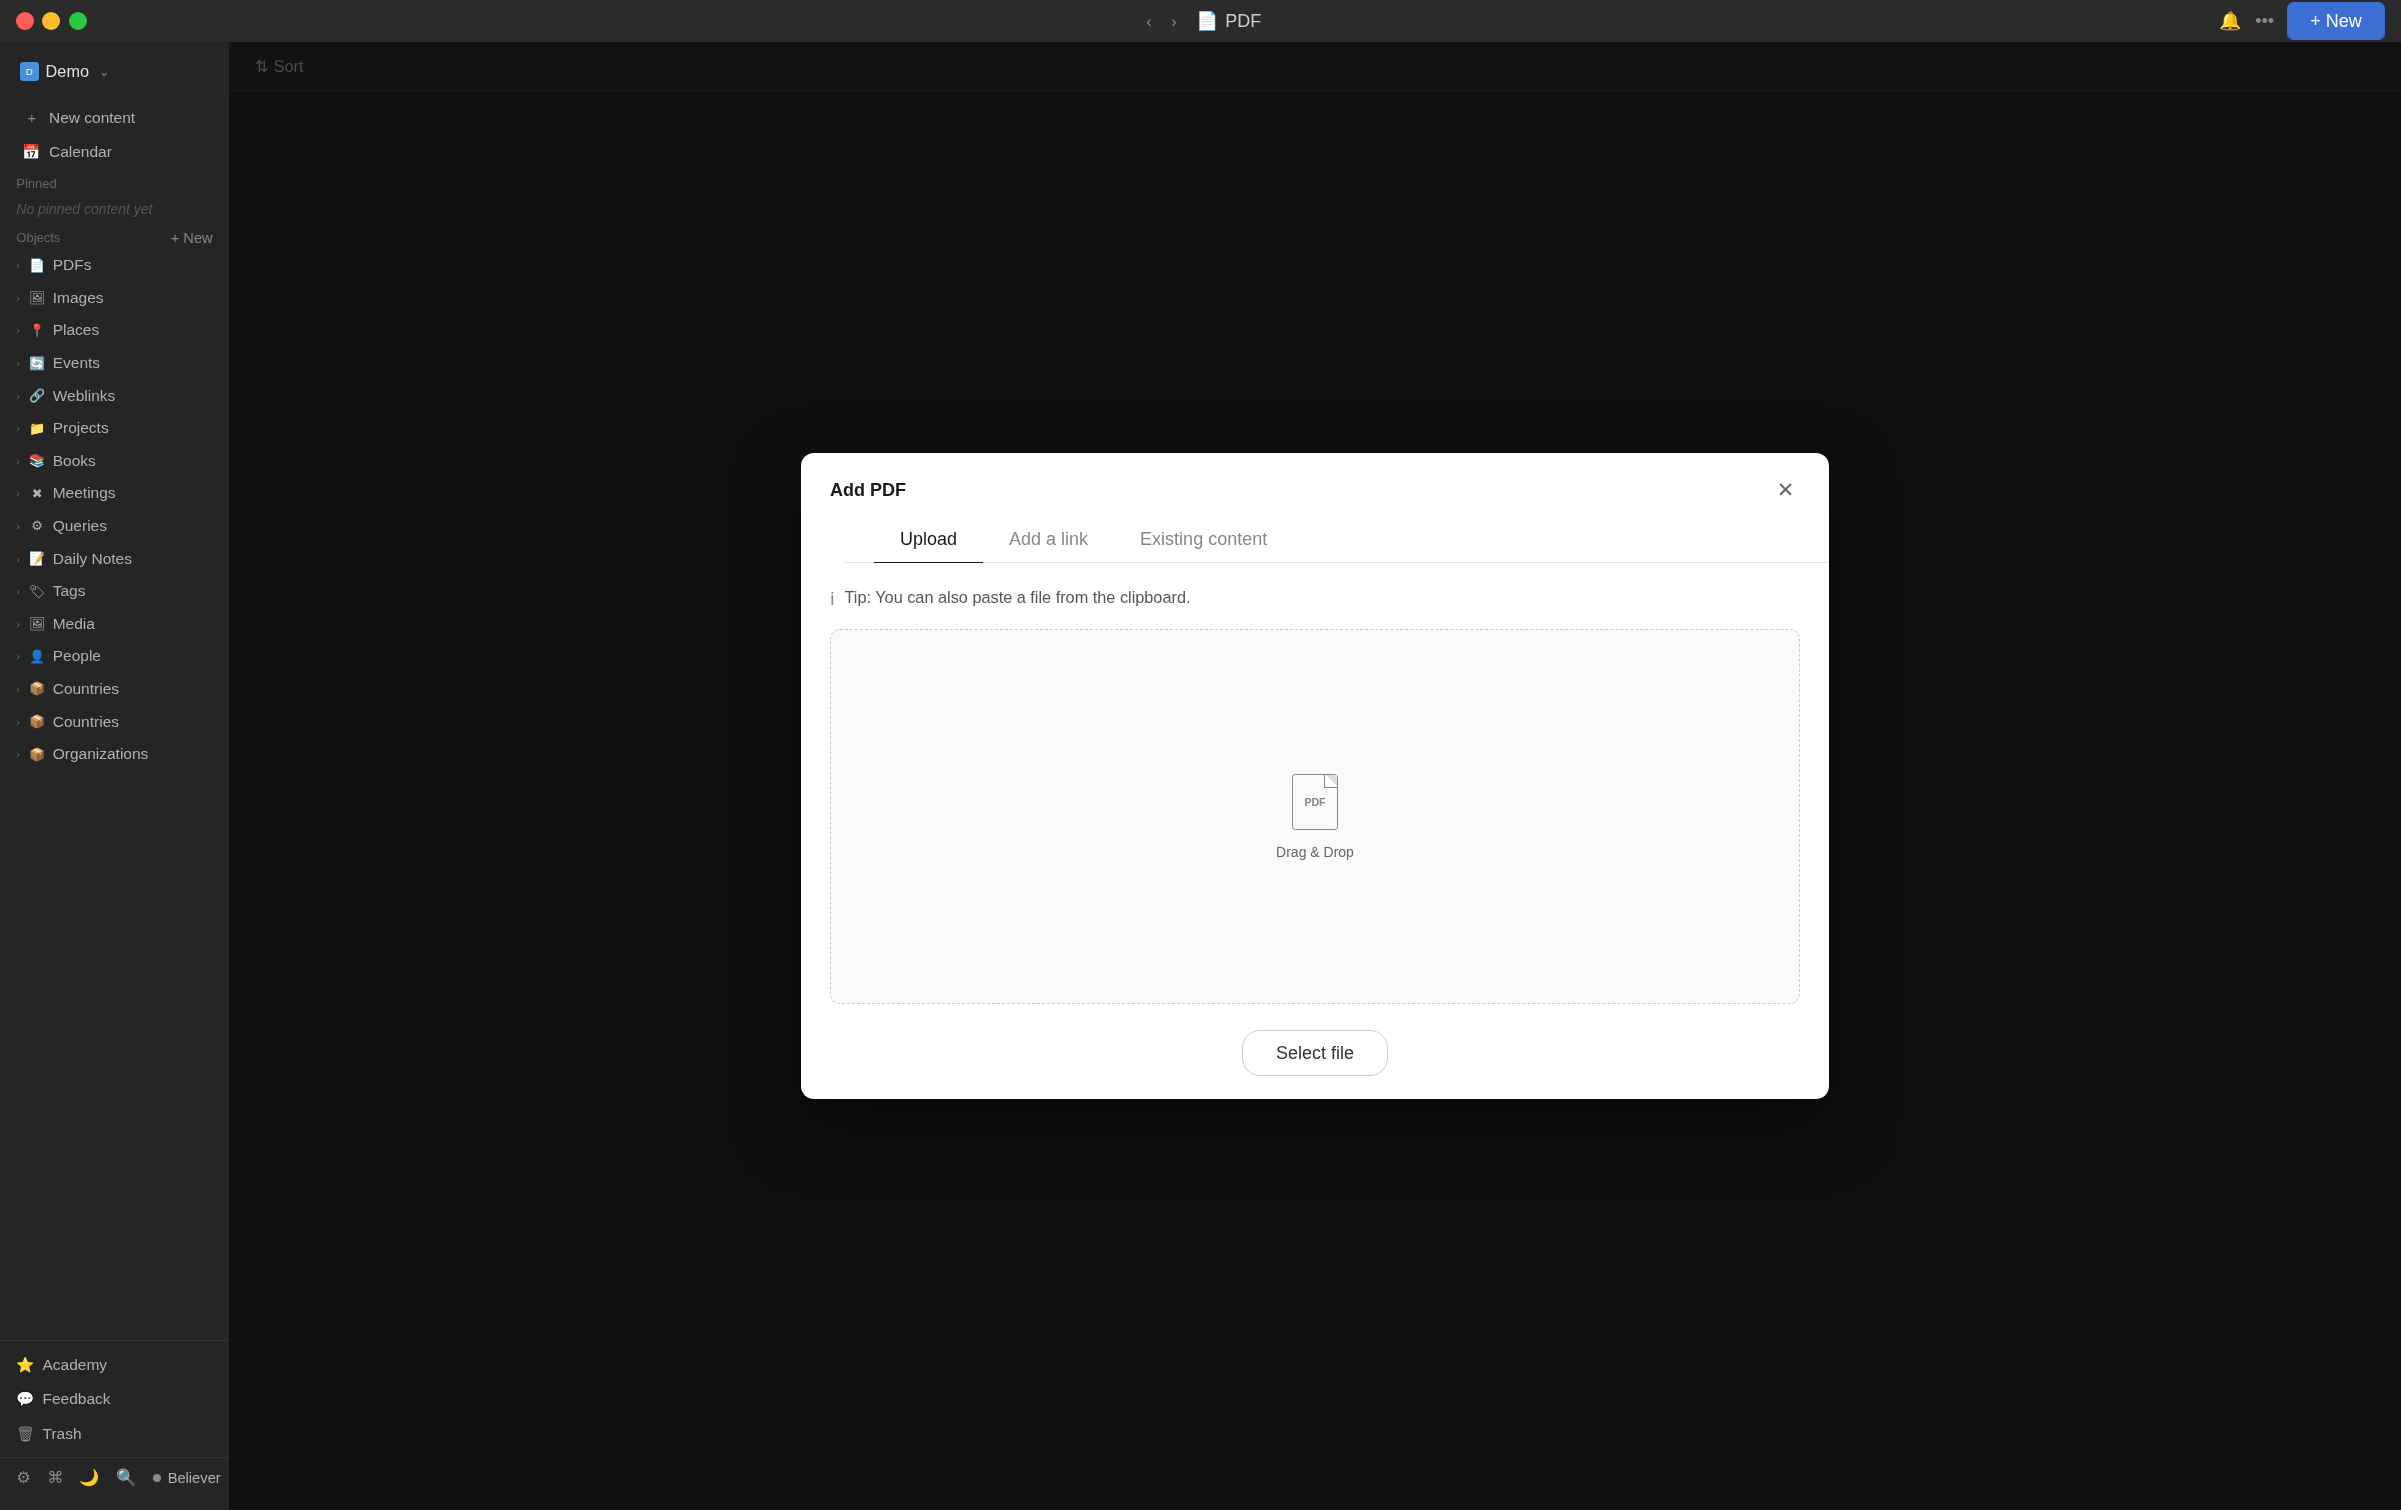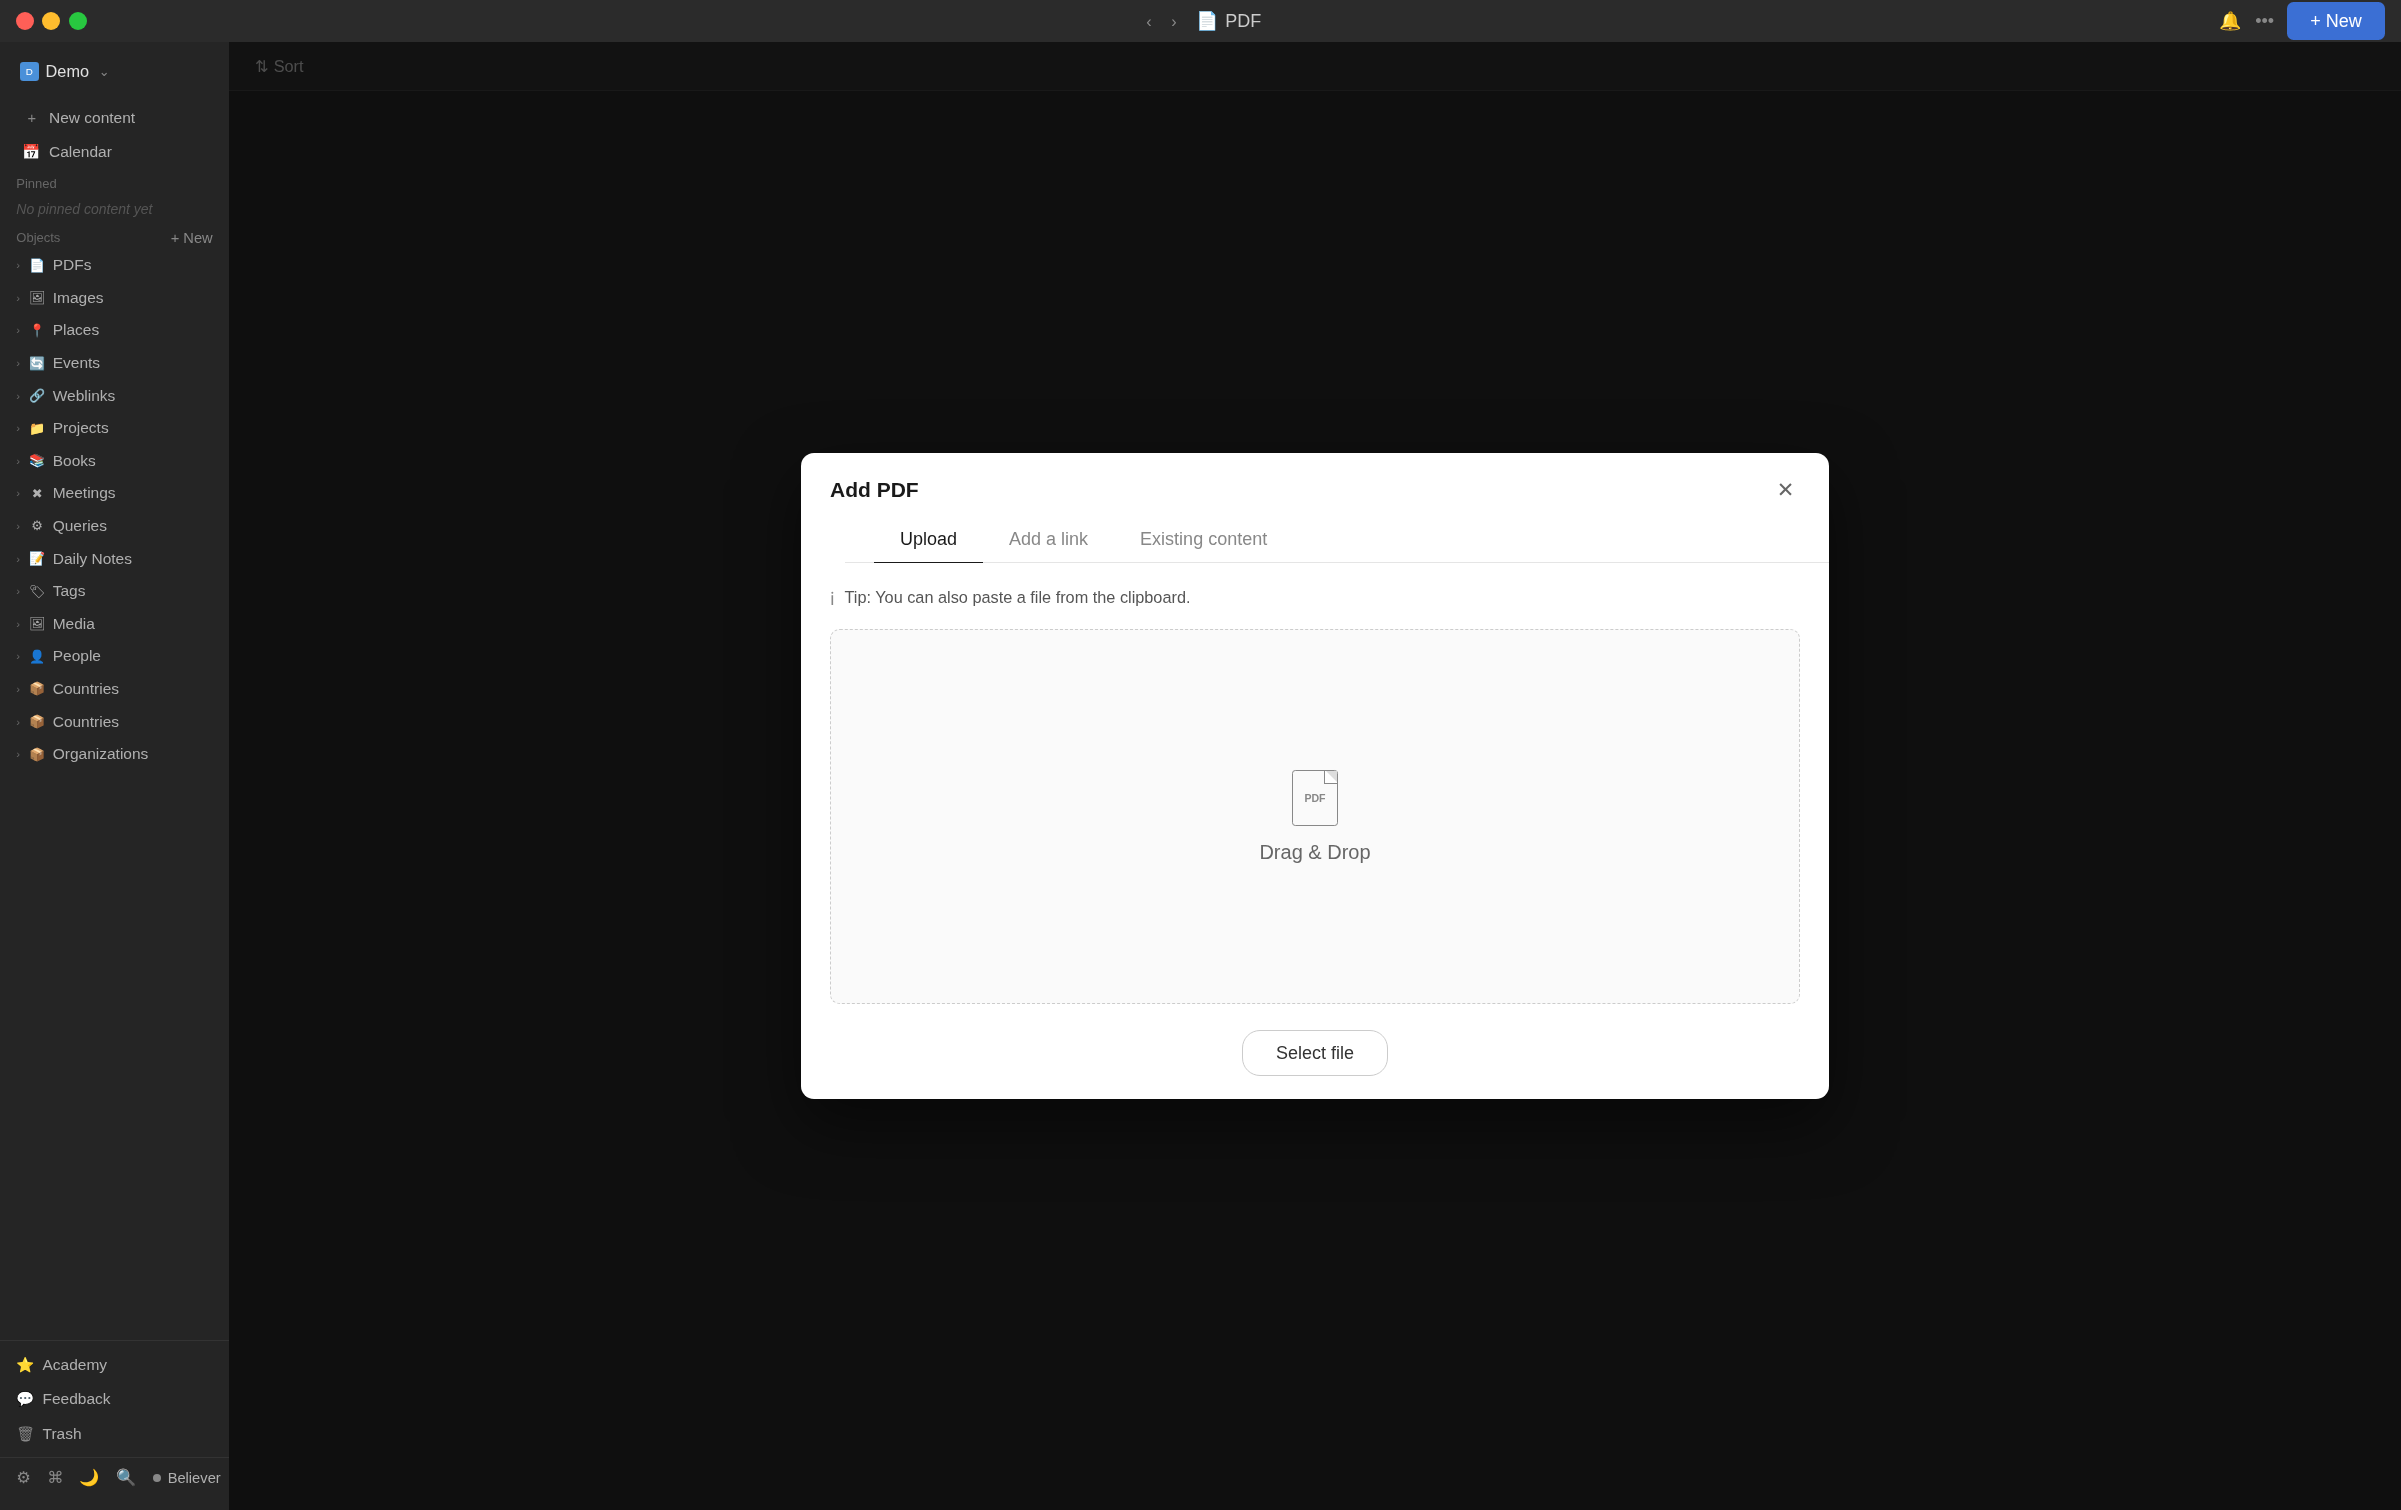--- a/index.html
+++ b/index.html
@@ -310,21 +310,21 @@
       overflow: hidden;
     }
 
     .modal-header {
       display: flex;
       align-items: center;
       justify-content: space-between;
       padding: 23px 29px 0;
     }
     .modal-title {
-      font-size: 21px;
+      font-size: 18px;
       font-weight: 600;
       color: #1a1a1a;
     }
     .modal-close {
       background: none;
       border: none;
       font-size: 21px;
       color: #666;
       cursor: pointer;
       width: 29px;
@@ -425,21 +425,21 @@
       border-width: 0 11.4px 11.4px 0;
       border-color: transparent #ddd transparent transparent;
     }
     .pdf-label-text {
       font-size: 10.6px;
       color: #888;
       font-weight: 600;
     }
     .drop-label {
       color: #666;
-      font-size: 20px;
+      font-size: 14px;
     }
 
     .select-file-btn {
       background: white;
       border: 0.8px solid #ccc;
       border-radius: 18px;
       padding: 11.4px 33px;
       font-size: 18px;
       color: #333;
       cursor: pointer;

